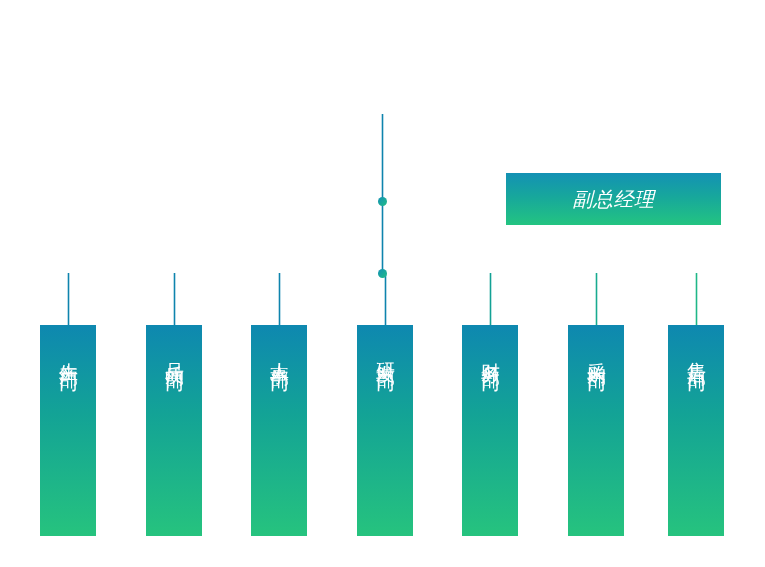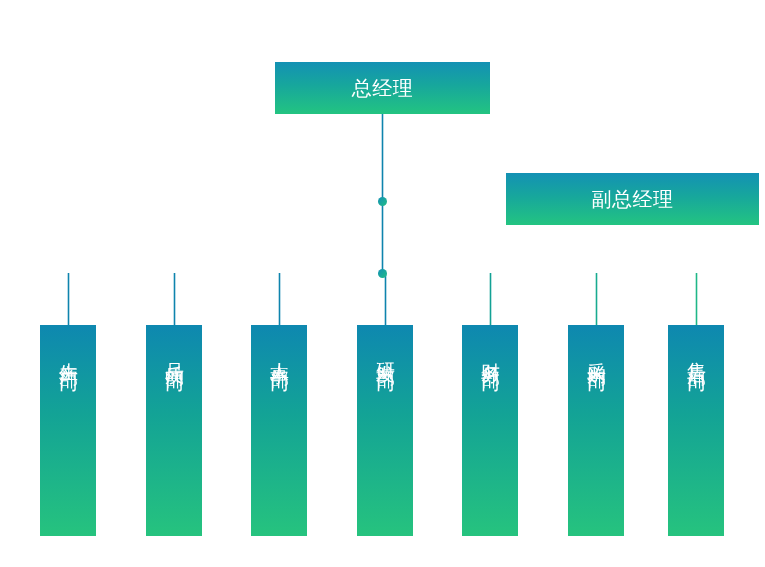--- a/index.html
+++ b/index.html
@@ -107,25 +107,22 @@
     <line x1="279.5" y1="273" x2="279.5" y2="325" stroke="#0e84ad" stroke-width="1.6"></line>
     <line x1="385.5" y1="273" x2="385.5" y2="325" stroke="#0e84ad" stroke-width="1.6"></line>
     <line x1="490.5" y1="273" x2="490.5" y2="325" stroke="#12a195" stroke-width="1.6"></line>
     <line x1="596.5" y1="273" x2="596.5" y2="325" stroke="#18ab90" stroke-width="1.6"></line>
     <line x1="696.5" y1="273" x2="696.5" y2="325" stroke="#1fb788" stroke-width="1.6"></line>
   </svg>
 
   <div class="junction" style="left:378px; top:197px;"></div>
   <div class="junction" style="left:378px; top:269px;"></div>
 
-  <div class="node node-horizontal" style="left:275px; top:62px; width:215px; height:52px;">
-    <span>总经理</span>
-  </div>
 
-  <div class="node node-horizontal" style="left:506px; top:173px; width:253px; height:52px;">
+  <div class="node node-horizontal" style="left:506px; top:173px; width:215px; height:52px;font-style:italic;">
     <span>副总经理</span>
   </div>
 
   <div class="node node-vertical" style="left:40px; top:325px; width:56px; height:211px;">
     <span class="vlabel">生产部门</span>
   </div>
 
   <div class="node node-vertical" style="left:146px; top:325px; width:56px; height:211px;">
     <span class="vlabel">品质部门</span>
   </div>

